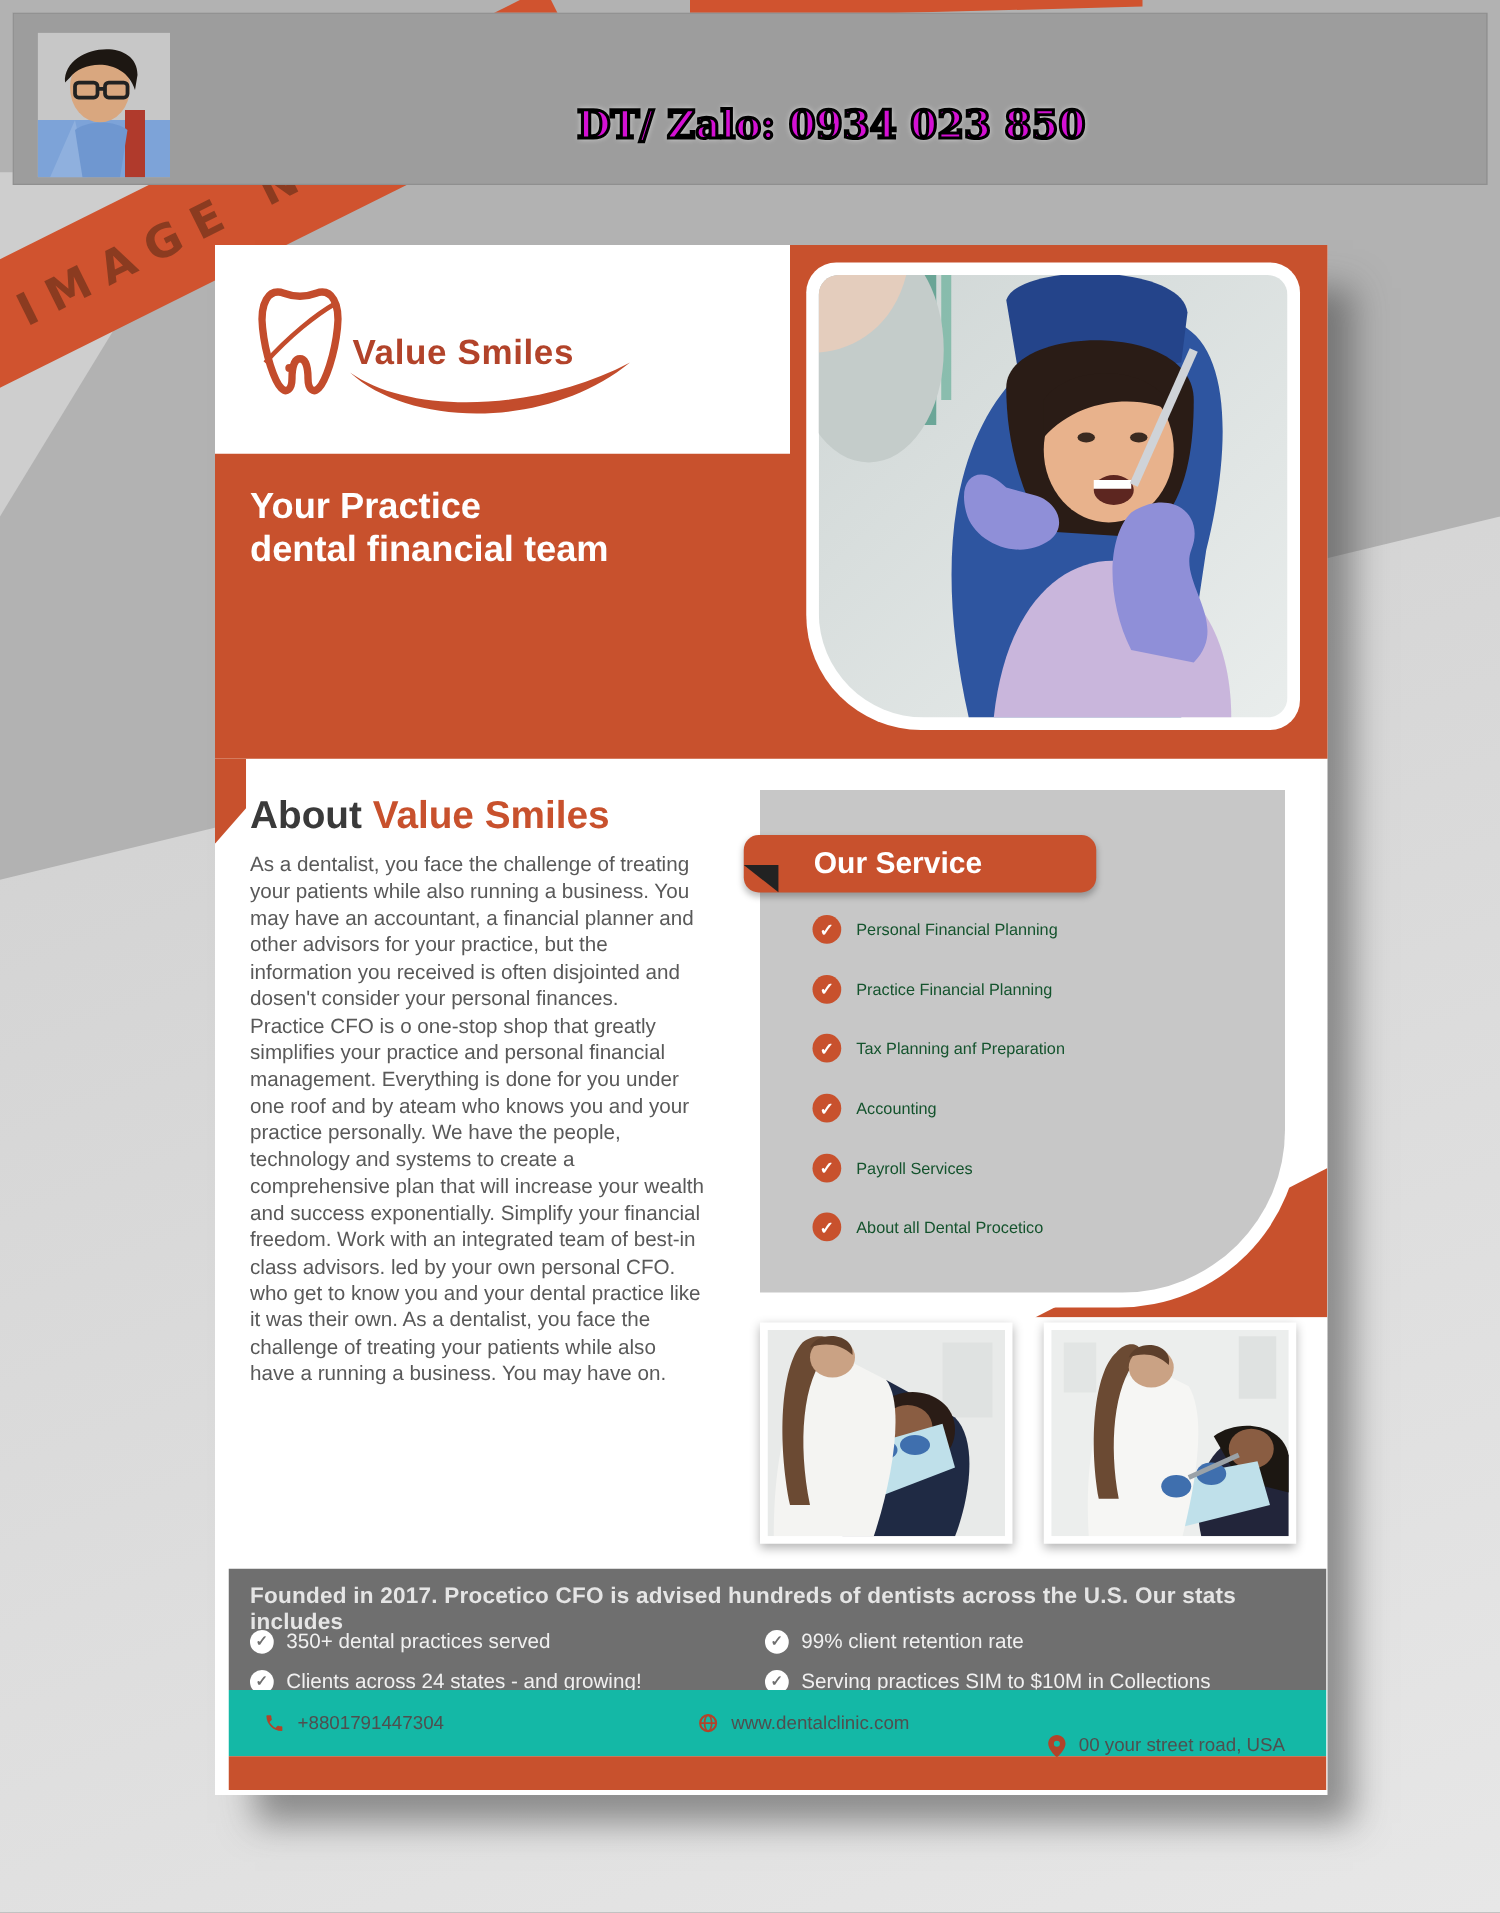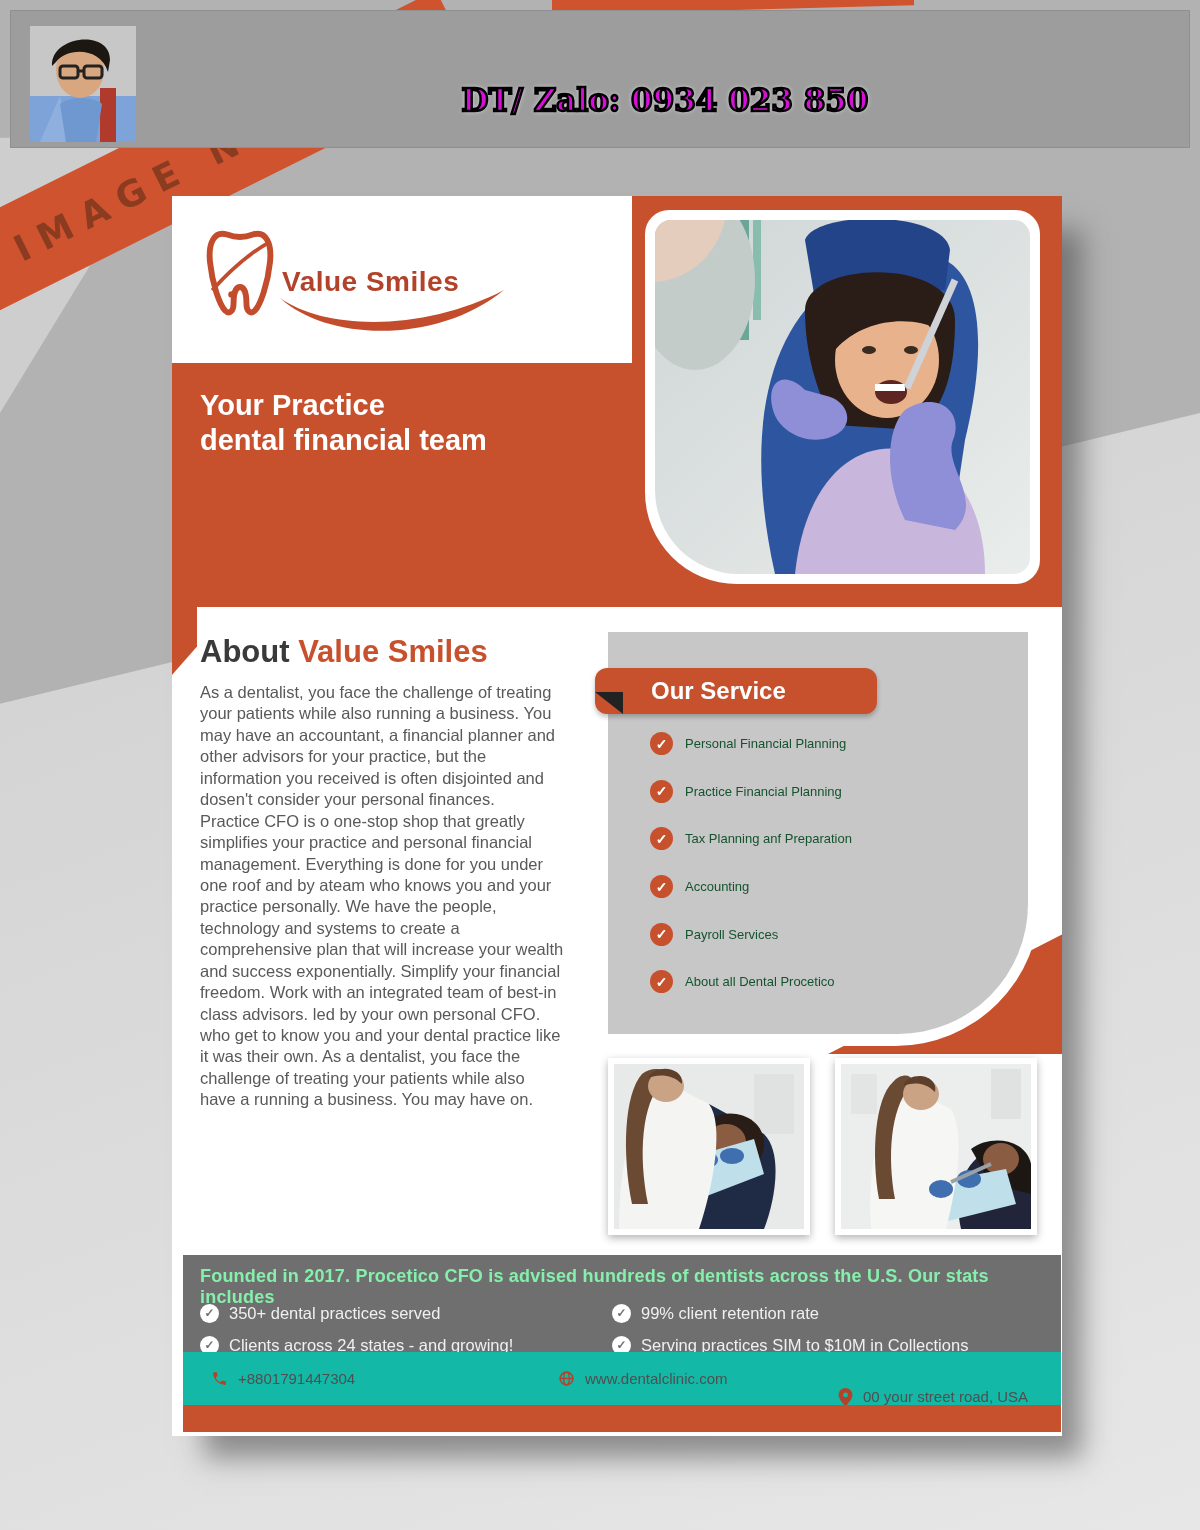--- a/index.html
+++ b/index.html
@@ -87,21 +87,21 @@
 
   
   .photo-frame{position:absolute;background:#fff;padding:6px;box-sizing:border-box;
     box-shadow:0 3px 8px rgba(0,0,0,.3);}
   .photo-frame.p1{left:436px;top:862px;width:202px;height:177px;}
   .photo-frame.p2{left:663px;top:862px;width:202px;height:177px;}
   .photo-frame svg{display:block;width:100%;height:100%;}
 
   
   .stats{position:absolute;left:11px;top:1059px;width:878px;height:97px;background:#6f6f6f;}
-  .stats-intro{position:absolute;left:17px;top:11px;color:#86efac;font-size:18px;font-weight:bold;
+  .stats-intro{position:absolute;left:17px;top:11px;color:#e5e5e5;font-size:18px;font-weight:bold;
     letter-spacing:.2px;}
   .stats-grid{position:absolute;left:17px;top:42px;width:844px;display:grid;
     grid-template-columns:412px 1fr;grid-auto-rows:32px;}
   .stat-item{display:flex;align-items:center;color:#f0f0f0;font-size:16.5px;}
   .stat-check{width:19px;height:19px;border-radius:50%;background:#fff;color:#6f6f6f;
     font-size:12px;font-weight:bold;display:flex;align-items:center;justify-content:center;
     margin-right:10px;flex:0 0 auto;}
 
   
   .contact{position:absolute;left:11px;top:1156px;width:878px;height:53px;background:#14b8a6;

